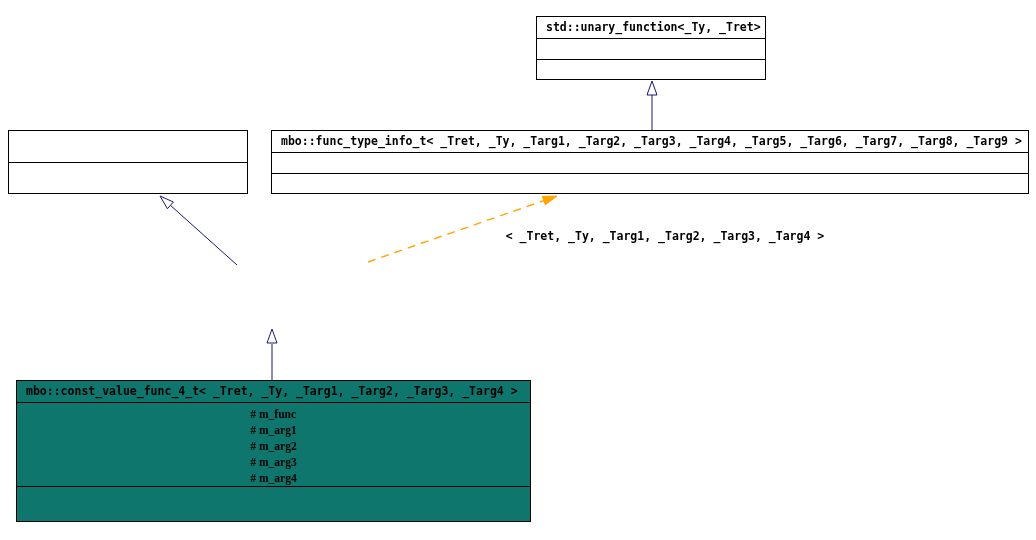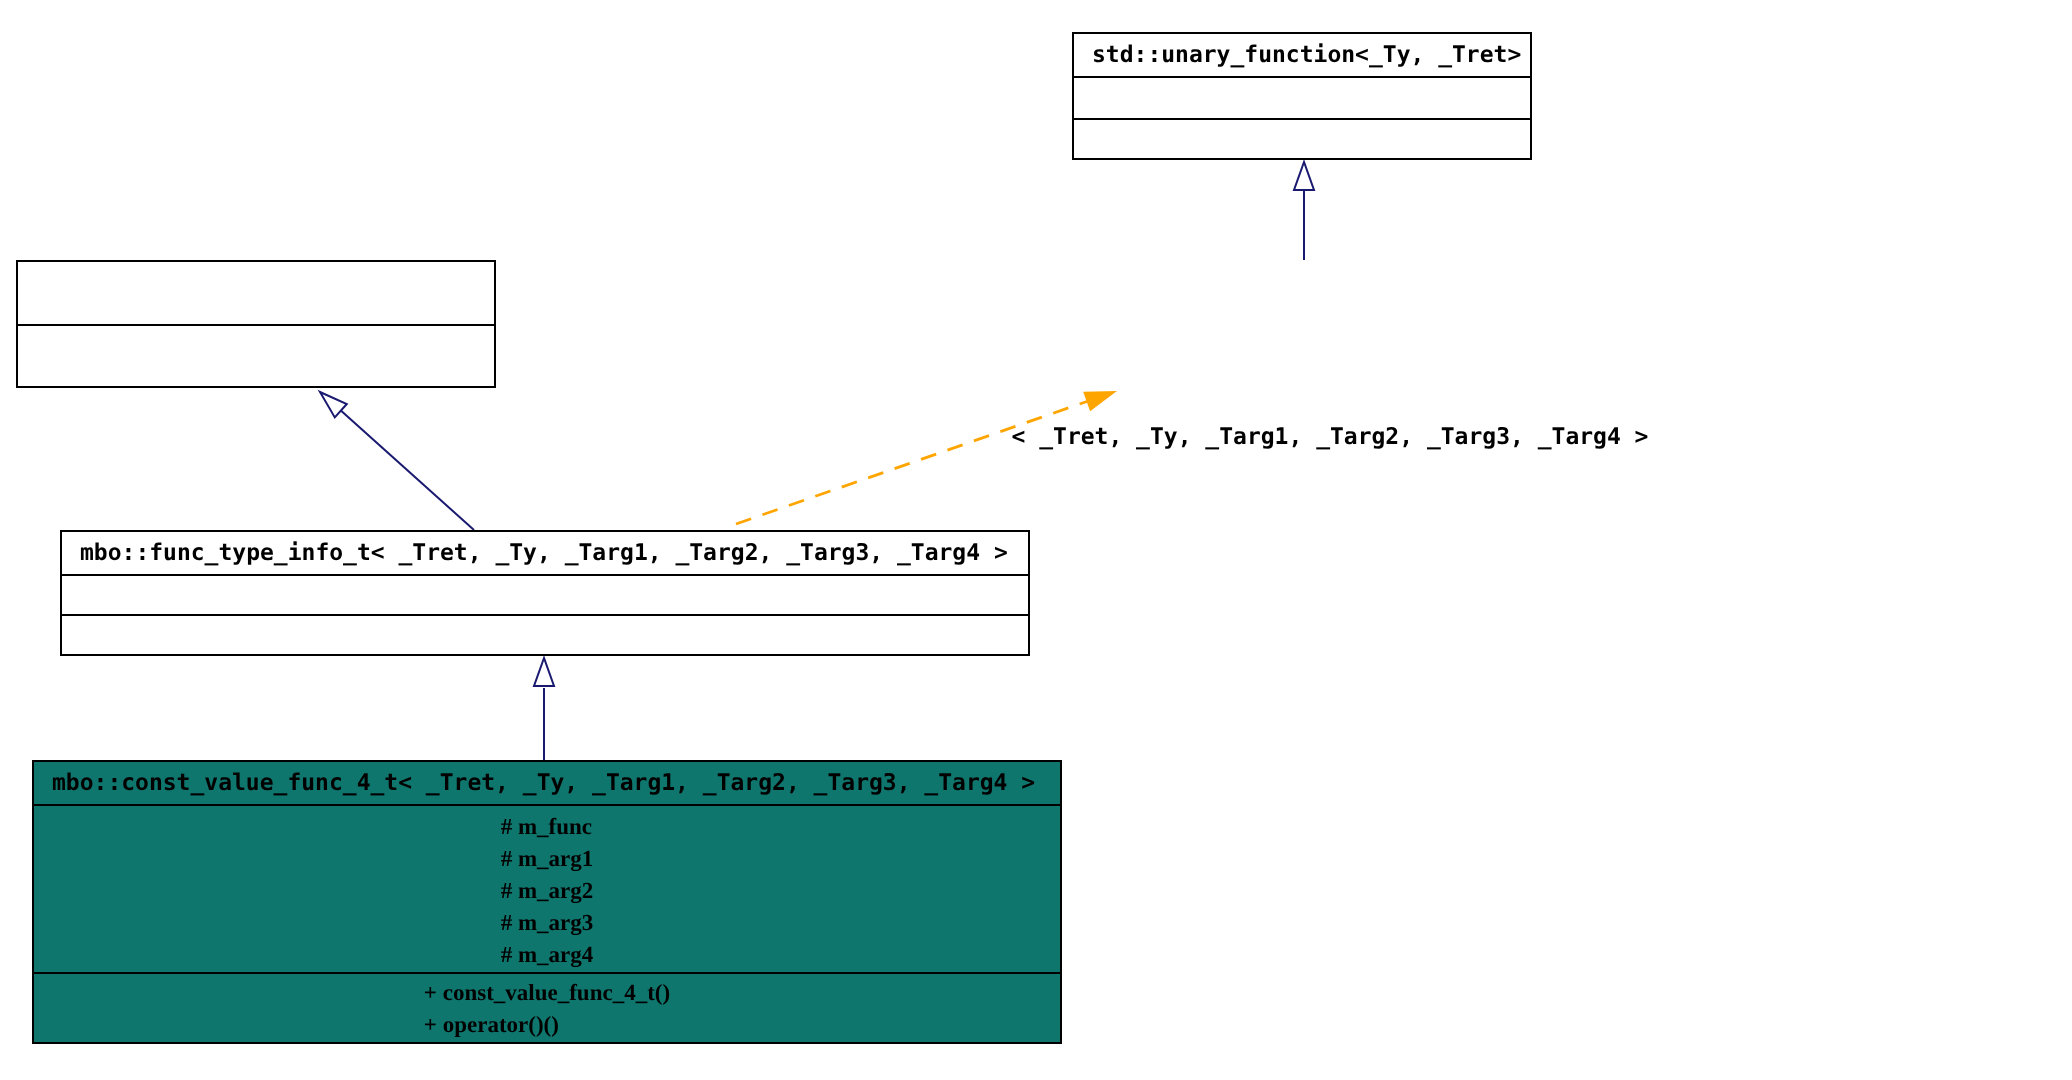--- a/index.html
+++ b/index.html
@@ -53,21 +53,21 @@
     display: inline-block;
     text-align: left;
   }
   .memblock div {
     line-height: 16px;
     white-space: nowrap;
   }
   .tmpl-label {
     position: absolute;
     left: 505px;
-    top: 211px;
+    top: 229px;
     width: 320px;
     height: 14px;
     line-height: 14px;
     text-align: center;
     white-space: nowrap;
   }
 </style>
 </head>
 <body>
 
@@ -100,41 +100,35 @@
     <div class="title">std::unary_function&lt;_Ty, _Tret&gt;</div>
     <div class="row mid"></div>
     <div class="row"></div>
   </div>
 
   <div class="node" style="left:8px; top:130px; width:240px; height:64px;">
     <div class="row mid"></div>
     <div class="row"></div>
   </div>
 
-
-  <div class="node" style="left:30px; top:265px; width:485px; height:63px;">
-    <div class="title">mbo::func_type_info_t&lt; _Tret, _Ty, _Targ1, _Targ2, _Targ3, _Targ4 &gt;</div>
+  <div class="node" style="left:271px; top:130px; width:758px; height:64px;">
+    <div class="title">mbo::func_type_info_t&lt; _Tret, _Ty, _Targ1, _Targ2, _Targ3, _Targ4, _Targ5, _Targ6, _Targ7, _Targ8, _Targ9 &gt;</div>
     <div class="row mid"></div>
     <div class="row"></div>
   </div>
+
 
   <div class="node gray" style="left:16px; top:380px; width:515px; height:142px;">
     <div class="title">mbo::const_value_func_4_t&lt; _Tret, _Ty, _Targ1, _Targ2, _Targ3, _Targ4 &gt;</div>
     <div class="section attrs">
       <div class="memblock">
         <div># m_func</div>
         <div># m_arg1</div>
         <div># m_arg2</div>
         <div># m_arg3</div>
         <div># m_arg4</div>
       </div>
     </div>
-    <div class="section methods">
-      <div class="memblock">
-        <div>+ const_value_func_4_t()</div>
-        <div>+ operator()()</div>
-      </div>
-    </div>
   </div>
 
   <div class="tmpl-label">&lt; _Tret, _Ty, _Targ1, _Targ2, _Targ3, _Targ4 &gt;</div>
 
 </div>
 
 </body></html>

